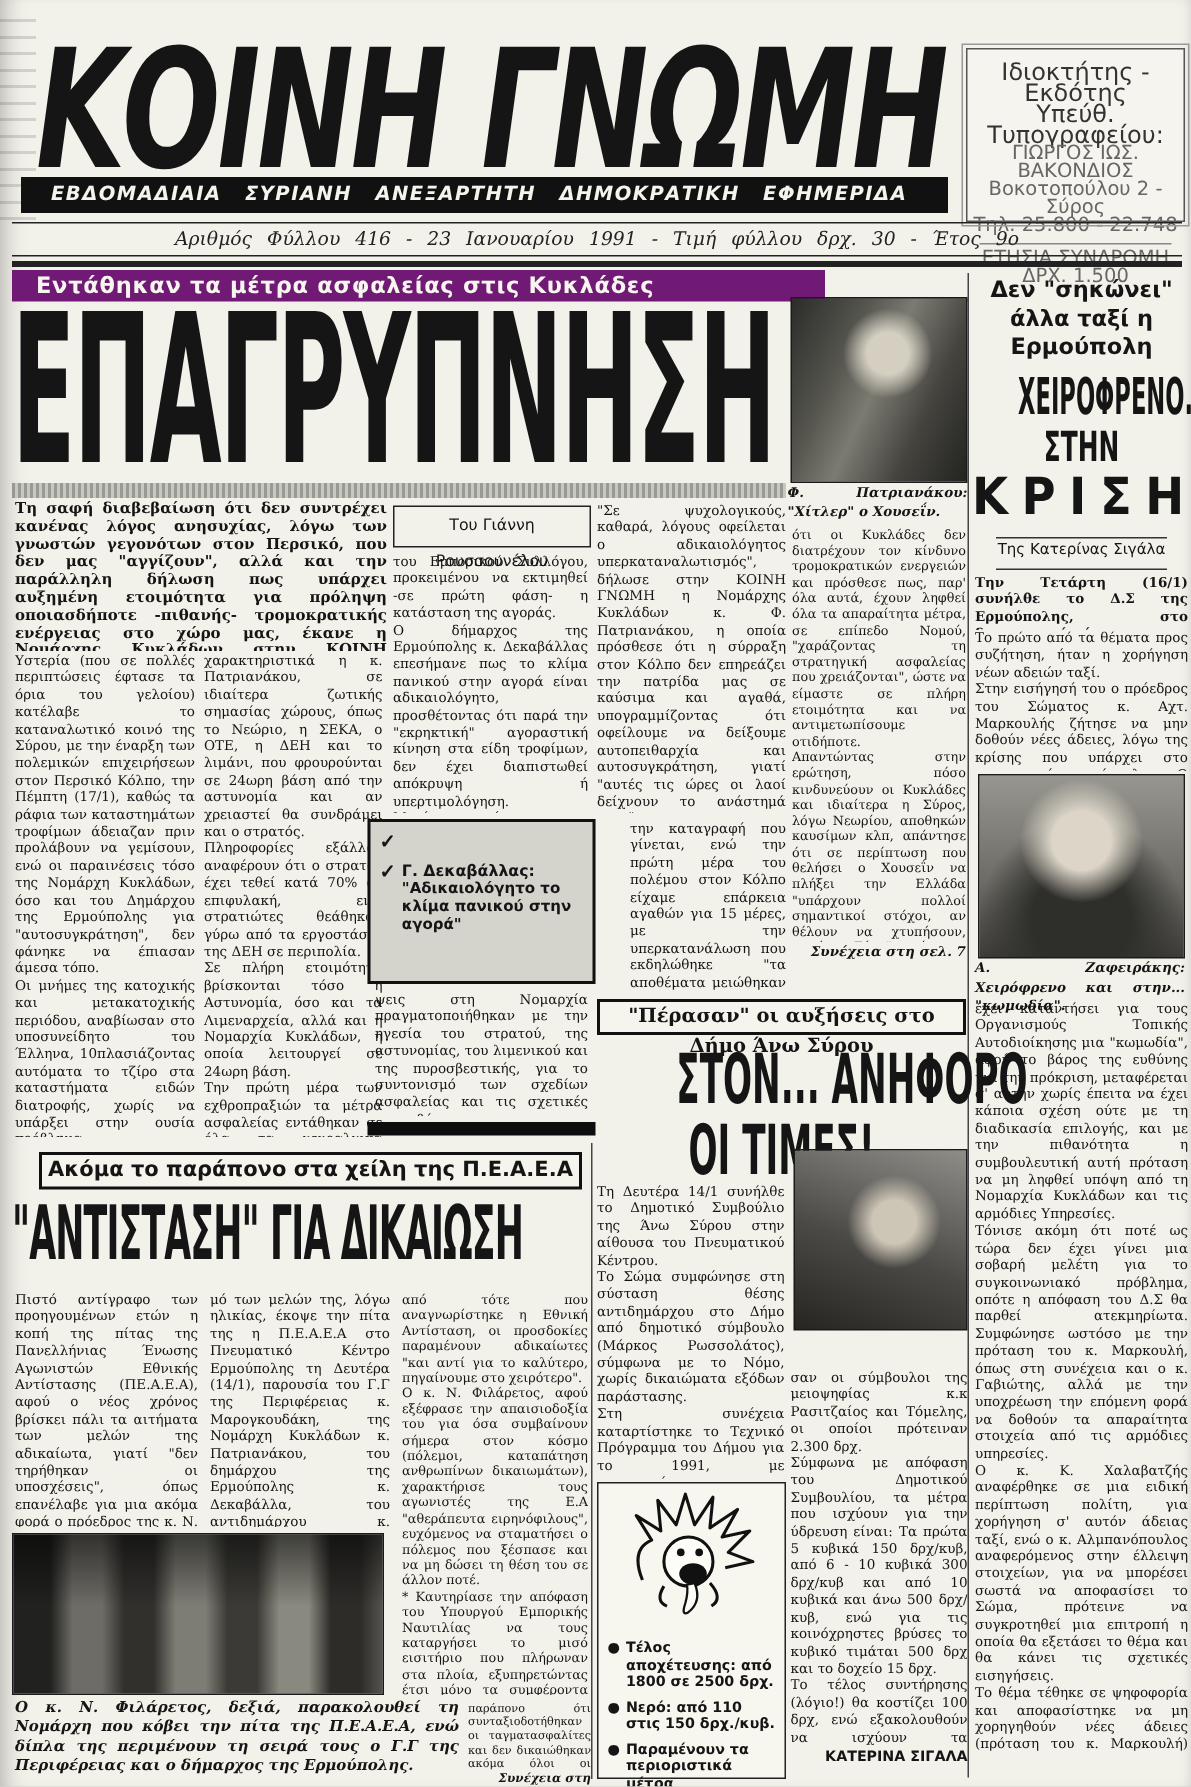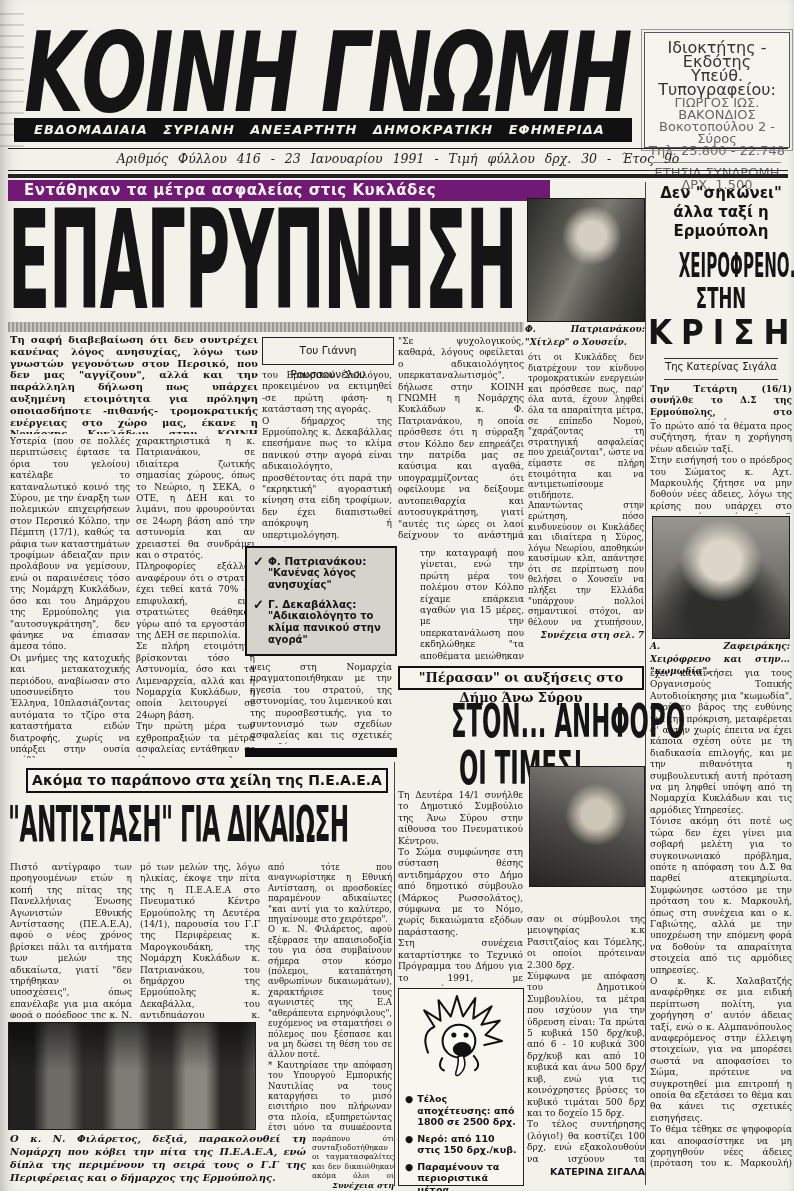--- a/index.html
+++ b/index.html
@@ -165,24 +165,20 @@
   <div class="abs body just pre hide" id="l-col1">Υστερία (που σε πολλές περιπτώσεις έφτασε τα όρια του γελοίου) κατέλαβε το καταναλωτικό κοινό της Σύρου, με την έναρξη των πολεμικών επιχειρήσεων στον Περσικό Κόλπο, την Πέμπτη (17/1), καθώς τα ράφια των καταστημάτων τροφίμων άδειαζαν πριν προλάβουν να γεμίσουν, ενώ οι παραινέσεις τόσο της Νομάρχη Κυκλάδων, όσο και του Δημάρχου της Ερμούπολης για "αυτοσυγκράτηση", δεν φάνηκε να έπιασαν άμεσα τόπο.
 Οι μνήμες της κατοχικής και μετακατοχικής περιόδου, αναβίωσαν στο υποσυνείδητο του Έλληνα, 10πλασιάζοντας αυτόματα το τζίρο στα καταστήματα ειδών διατροφής, χωρίς να υπάρξει στην ουσία πρόβλημα αντικατάστασης των τροφίμων, εκτός ελαχίστων εξαιρέσεων,</div>
   <div class="abs body just pre hide" id="l-col2">χαρακτηριστικά η κ. Πατριανάκου, σε ιδιαίτερα ζωτικής σημασίας χώρους, όπως το Νεώριο, η ΣΕΚΑ, ο ΟΤΕ, η ΔΕΗ και το λιμάνι, που φρουρούνται σε 24ωρη βάση από την αστυνομία και αν χρειαστεί θα συνδράμει και ο στρατός.
 Πληροφορίες εξάλλου αναφέρουν ότι ο στρατός έχει τεθεί κατά 70% σε επιφυλακή, ενώ στρατιώτες θεάθηκαν γύρω από τα εργοστάσια της ΔΕΗ σε περιπολία.
 Σε πλήρη ετοιμότητα βρίσκονται τόσο η Αστυνομία, όσο και τα Λιμεναρχεία, αλλά και η Νομαρχία Κυκλάδων, η οποία λειτουργεί σε 24ωρη βάση.
 Την πρώτη μέρα των εχθροπραξιών τα μέτρα ασφαλείας εντάθηκαν σε όλα τα νευραλγικά σημεία του νησιού.</div>
 
   <div class="abs" id="quotebox">
     <div class="qrow">
       <span class="check">✓</span>
-      <div>
-        <div class="qname">Φ. Πατριανάκου:</div>
-        <div class="qtext">"Κανένας λόγος ανησυχίας"</div>
-      </div>
     </div>
     <div class="qrow">
       <span class="check">✓</span>
       <div>
         <div class="qname">Γ. Δεκαβάλλας:</div>
         <div class="qtext">"Αδικαιολόγητο το κλίμα πανικού στην αγορά"</div>
       </div>
     </div>
   </div>
 

